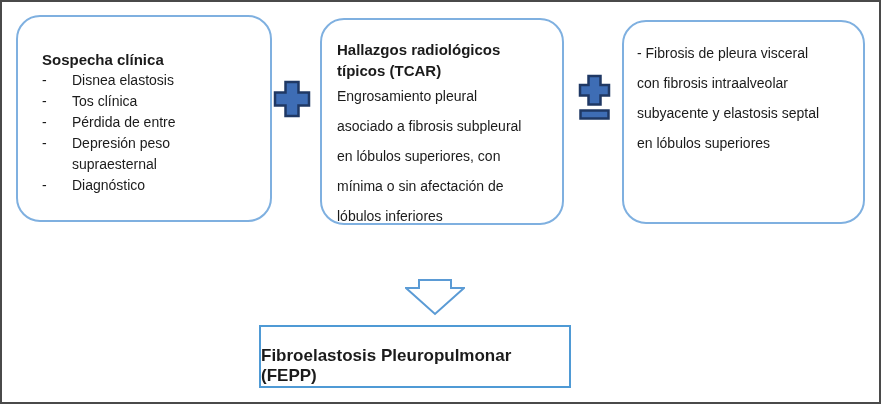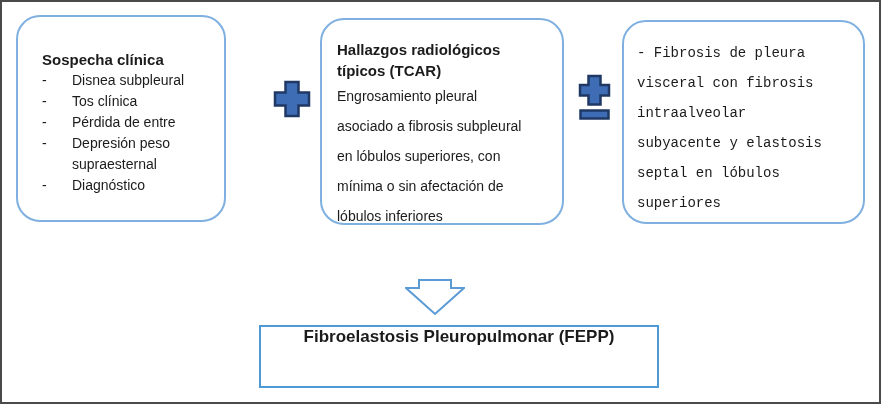--- a/index.html
+++ b/index.html
@@ -13,57 +13,57 @@
     color:var(--text,#1b1b1b);
     overflow:hidden;
   }
   .rbox{
     position:absolute;
     box-sizing:border-box;
     border:2px solid var(--box-border,#7fb0e0);
     border-radius:24px;
     background:#fff;
   }
-  #box-clinical{left:14px;top:13px;width:210px;height:207px;padding:32px 14px 0 24px;}
+  #box-clinical{left:14px;top:13px;width:256px;height:207px;padding:32px 14px 0 24px;}
   #box-radiological{left:318px;top:16px;width:244px;height:207px;padding:19px 38px 0 15px;}
   #box-histopathological{left:620px;top:18px;width:243px;height:204px;padding:16px 14px 0 13px;}
   .btitle{font-weight:bold;font-size:15px;line-height:21px;}
   #box-histopathological .btitle{max-width:160px;}
   .body-text{font-size:14px;line-height:30px;}
   #box-radiological .body-text{max-width:190px;}
-  #box-histopathological .body-text{max-width:196px;font-family:Liberation Mono, monospace;}
+  #box-histopathological .body-text{max-width:196px;}
   .li{display:flex;font-size:14px;line-height:21px;}
   .li .dash{width:30px;flex:0 0 30px;}
   .op{position:absolute;}
   #op-plus{left:271px;top:78px;}
   #op-plusminus{left:575px;top:72px;}
   #exclusion-bar{
     position:absolute;left:13px;top:233px;width:846px;height:52px;
     box-sizing:border-box;border:2px solid var(--bar-border,#6ba3d6);
     display:flex;align-items:center;justify-content:center;
     font-size:14px;background:#fff;z-index:1;
   }
   #flow-arrow{position:absolute;left:403px;top:277px;z-index:2;}
   #result-box{
-    position:absolute;left:257px;top:323px;width:400px;height:63px;
+    position:absolute;left:257px;top:323px;width:312px;height:63px;
     box-sizing:border-box;border:2px solid var(--result-border,#4f9ad5);
-    display:flex;align-items:flex-start;justify-content:center;
+    display:flex;align-items:flex-end;justify-content:center;
     font-size:17px;font-weight:bold;background:#fff;
   }
 </style>
 </head>
 <body>
 
 <div id="canvas">
 
   <div class="rbox" id="box-clinical">
     <div class="btitle">Sospecha clínica</div>
     <div class="li">
       <span class="dash">-</span>
-      <span>Disnea subpleural</span>
+      <span>Disnea elastosis</span>
     </div>
     <div class="li">
       <span class="dash">-</span>
       <span>Tos clínica</span>
     </div>
     <div class="li">
       <span class="dash">-</span>
       <span>Pérdida de entre</span>
     </div>
     <div class="li">

